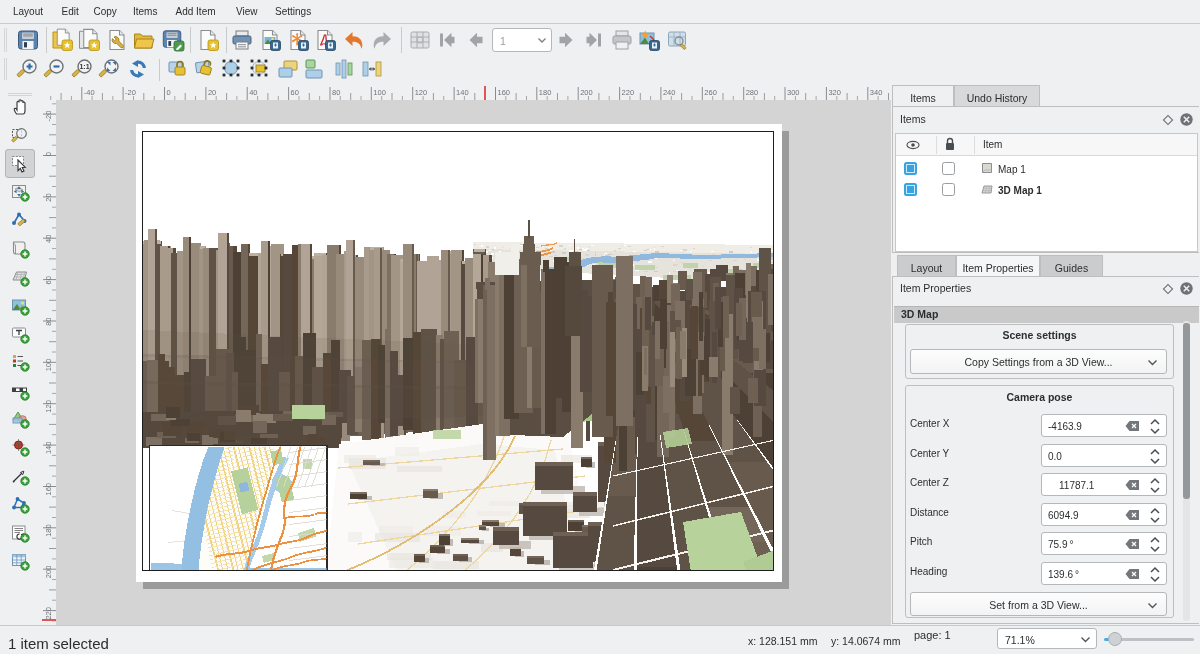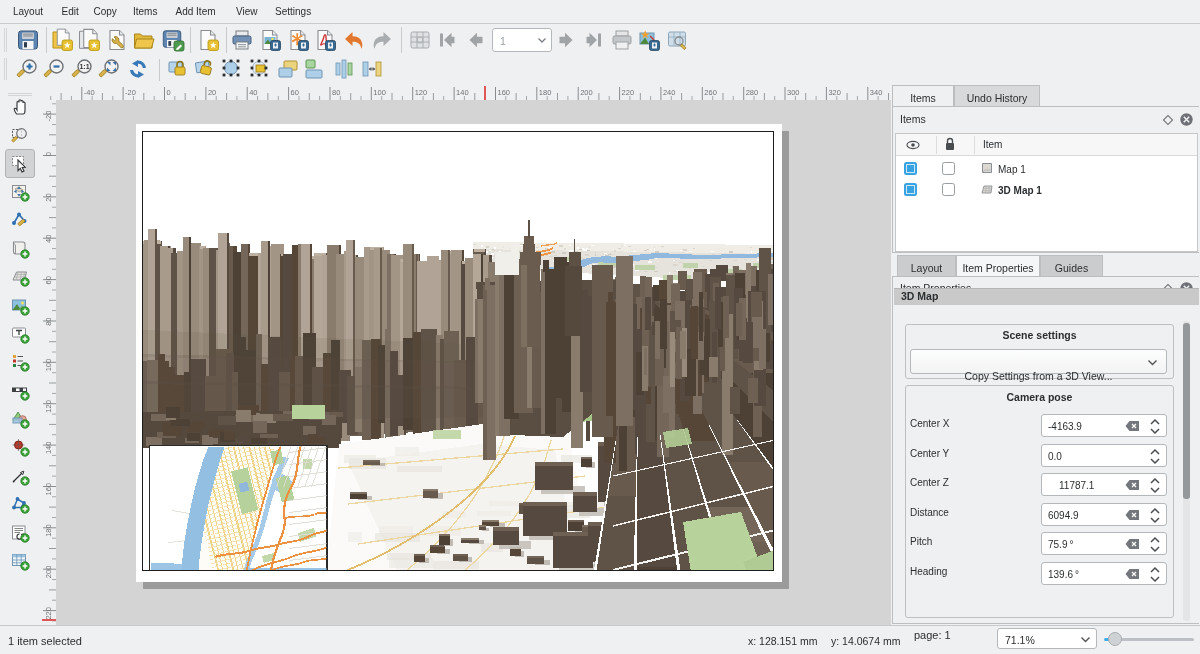--- a/index.html
+++ b/index.html
@@ -1575,29 +1575,29 @@
     <div class="tab" style="left:149px;top:171px;width:63px;background:#cbcccd">Guides</div>
     <div class="abs" style="left:1px;top:192px;width:307px;height:348px;border:1px solid #bdbebf;border-right:none;background:#eff0f1">
       <div class="abs" style="left:7px;top:5px;font-size:10.5px;color:#2b2e30">Item Properties</div>
       <svg class="abs" style="left:269px;top:6px" width="12" height="12" viewBox="0 0 12 12">
         <rect x="2.8" y="2.8" width="6.4" height="6.4" fill="none" stroke="#6e7276" stroke-width="1.1" transform="rotate(45 6 6)"></rect>
       </svg>
       <svg class="abs" style="left:286px;top:4px" width="15" height="15" viewBox="0 0 15 15">
         <circle cx="7.5" cy="7.5" r="6.2" fill="#6e7276"></circle>
         <path d="M 4.8 4.8 L 10.2 10.2 M 10.2 4.8 L 4.8 10.2" stroke="#eff0f1" stroke-width="1.5"></path>
       </svg>
-      <div class="abs" style="left:1px;top:11px;width:305px;height:17px;background:#c9c9c9;border-top:1px solid #b5b6b7">
+      <div class="abs" style="left:1px;top:29px;width:305px;height:17px;background:#c9c9c9;border-top:1px solid #b5b6b7">
         <span style="position:absolute;left:7px;top:1px;font-size:10.5px;font-weight:bold;color:#2b2e30">3D Map</span>
       </div>
       <div class="abs" style="left:290px;top:44px;width:7px;height:300px;background:#e4e5e6;border-radius:3px"></div>
       <div class="abs" style="left:290px;top:46px;width:7px;height:176px;background:#95989b;border-radius:3px"></div>
       <div class="gb" style="left:12px;top:47px;width:269px;height:55px">
         <div class="gbt" style="top:4px">Scene settings</div>
       </div>
-      <div class="btn" style="left:17px;top:72px;width:257px;height:25px;padding-top:20px">Copy Settings from a 3D View...<svg style="position:absolute;right:8px;top:9px" width="11" height="8" viewBox="0 0 11 8">
+      <div class="btn" style="left:17px;top:72px;width:257px;height:25px;padding-top:6px">Copy Settings from a 3D View...<svg style="position:absolute;right:8px;top:9px" width="11" height="8" viewBox="0 0 11 8">
           <path d="M 1.5 1.5 L 5.5 5.5 L 9.5 1.5" fill="none" stroke="#555" stroke-width="1.4"></path>
         </svg></div>
       <div class="gb" style="left:12px;top:108px;width:269px;height:233px">
         <div class="gbt" style="top:5px">Camera pose</div>
       </div>
       <div class="lbl" style="left:17px;top:141px">Center X</div>
       <div class="spin" style="left:148px;top:137px;width:126px">
         <span style="position:absolute;left:6px;top:6px">-4163.9</span>
         <svg style="position:absolute;right:26px;top:5px" width="15" height="12" viewBox="0 0 15 12">
           <path d="M 4.5 1 L 14 1 L 14 11 L 4.5 11 L 0.5 6 Z" fill="#73767a"></path>
@@ -1657,24 +1657,27 @@
         <span style="position:absolute;left:6px;top:6px">139.6 °</span>
         <svg style="position:absolute;right:26px;top:5px" width="15" height="12" viewBox="0 0 15 12">
           <path d="M 4.5 1 L 14 1 L 14 11 L 4.5 11 L 0.5 6 Z" fill="#73767a"></path>
           <path d="M 7 4 L 11 8 M 11 4 L 7 8" stroke="#fff" stroke-width="1.2"></path>
         </svg>
         <svg style="position:absolute;right:5px;top:3px" width="12" height="17" viewBox="0 0 12 17">
           <path d="M 2 6 L 6 2 L 10 6" fill="none" stroke="#4a4d50" stroke-width="1.5"></path>
           <path d="M 2 11 L 6 15 L 10 11" fill="none" stroke="#4a4d50" stroke-width="1.5"></path>
         </svg>
       </div>
+      <div class="btn" style="left:17px;top:315px;width:257px;height:24px;padding-top:6px">Set from a 3D View...<svg style="position:absolute;right:8px;top:9px" width="11" height="8" viewBox="0 0 11 8">
+          <path d="M 1.5 1.5 L 5.5 5.5 L 9.5 1.5" fill="none" stroke="#555" stroke-width="1.4"></path>
+        </svg></div>
     </div>
   </div>
 <div class="abs" style="left:0;top:625px;width:1200px;height:29px;background:#eff0f1;border-top:1px solid #c8c9ca">
-    <div class="abs" style="left:8px;top:9px;font-size:11px;color:#2b2e30">1 item selected</div>
+    <div class="abs" style="left:8px;top:9px;font-size:15px;color:#2b2e30">1 item selected</div>
     <div class="abs" style="left:748px;top:9px;font-size:10.5px;color:#2b2e30">x: 128.151 mm</div>
     <div class="abs" style="left:831px;top:9px;font-size:10.5px;color:#2b2e30">y: 14.0674 mm</div>
     <div class="abs" style="left:914px;top:3px;font-size:11px;color:#2b2e30">page: 1</div>
     <div class="abs" style="left:997px;top:2px;width:100px;height:21px;background:#fff;border:1px solid #b4b8bb;border-radius:3px;font-size:10.5px;color:#2b2e30">
       <span style="position:absolute;left:7px;top:5px">71.1%</span>
       <svg style="position:absolute;right:5px;top:7px" width="11" height="8" viewBox="0 0 11 8">
         <path d="M 1.5 1.5 L 5.5 5.5 L 9.5 1.5" fill="none" stroke="#555" stroke-width="1.4"></path>
       </svg>
     </div>
     <div class="abs" style="left:1104px;top:12px;width:14px;height:3px;background:#3daee9;border-radius:2px"></div>

